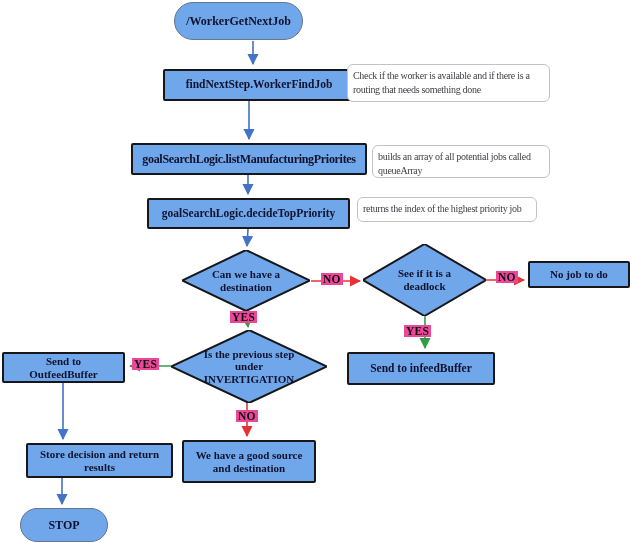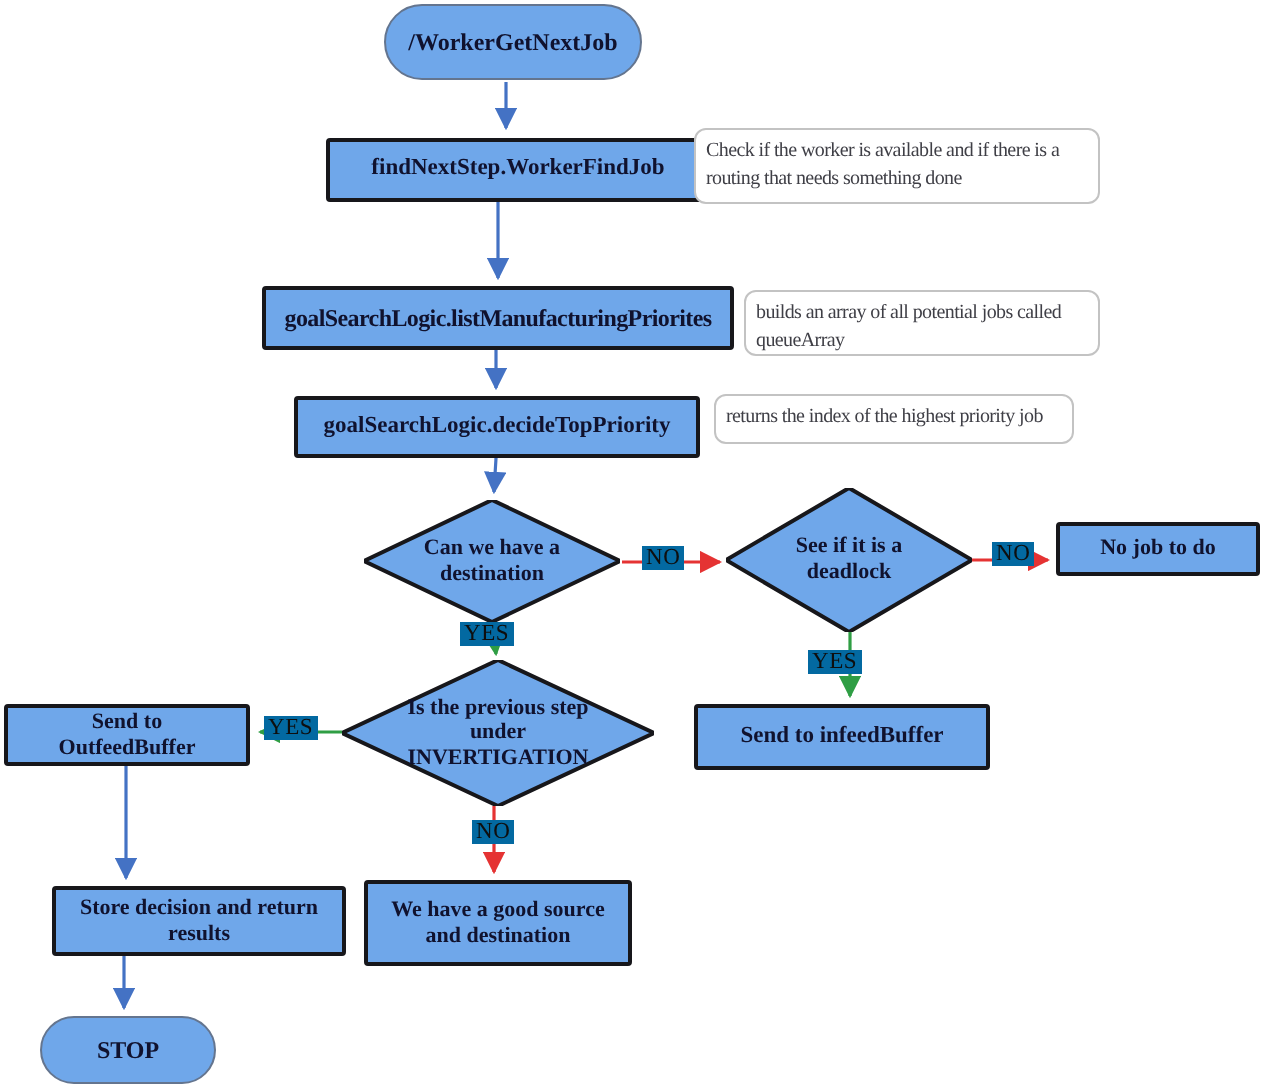--- a/index.html
+++ b/index.html
@@ -26,22 +26,22 @@
   .note.oneline{white-space:nowrap;}
   .diamond{position:absolute;z-index:2;}
   .diamond svg{position:absolute;left:0;top:0;width:100%;height:100%;display:block;}
   .diamond .dlabel{
     position:absolute;left:0;top:0;right:0;bottom:0;z-index:3;
     display:flex;align-items:center;justify-content:center;text-align:center;
     font-weight:bold;color:#10122e;font-size:11px;line-height:1.15;
   }
   .dlabel span{display:inline-block;}
   .elabel{
-    position:absolute;z-index:4;font-weight:normal;font-size:11.5px;color:#0e0e0e;
-    background:#0369a1;padding:0 2px;letter-spacing:0.3px;
+    position:absolute;z-index:4;font-weight:bold;font-size:11.5px;color:#0e0e0e;
+    background:#ec4899;padding:0 2px;letter-spacing:0.3px;
   }
 </style>
 </head>
 <body>
 
 <div class="canvas">
 
   <svg class="edges" width="632" height="542">
     <defs>
       <marker id="mB" viewBox="0 0 10 10" refX="9" refY="5" markerWidth="7" markerHeight="7" orient="auto">
@@ -65,21 +65,21 @@
 
     <line x1="311" y1="281" x2="360" y2="281" stroke="#e53333" stroke-width="1.6" marker-end="url(#mR)"></line>
     <line x1="486" y1="280" x2="524" y2="280" stroke="#e53333" stroke-width="1.6" marker-end="url(#mR)"></line>
     <line x1="247" y1="403" x2="247" y2="436" stroke="#e53333" stroke-width="1.6" marker-end="url(#mR)"></line>
 
     <line x1="246" y1="309" x2="248" y2="327" stroke="#2f9e44" stroke-width="1.6" marker-end="url(#mG)"></line>
     <line x1="425" y1="316" x2="425" y2="348" stroke="#2f9e44" stroke-width="1.6" marker-end="url(#mG)"></line>
     <line x1="171" y1="366" x2="130" y2="366" stroke="#2f9e44" stroke-width="1.6" marker-end="url(#mG)"></line>
   </svg>
 
-  <div class="node stadium" style="left:192px;top:2px;width:129px;height:38px;border-radius:19px;">
+  <div class="node stadium" style="left:174px;top:2px;width:129px;height:38px;border-radius:19px;">
     <span>/WorkerGetNextJob</span>
   </div>
 
   <div class="node rect nowrap" style="left:163px;top:69px;width:192px;height:32px;font-family:Liberation Serif, serif;">
     <span>findNextStep.WorkerFindJob</span>
   </div>
   <div class="note" style="left:347px;top:64px;width:203px;height:38px;">
     <span>Check if the worker is available and if there is a routing that needs something done</span>
   </div>
 

